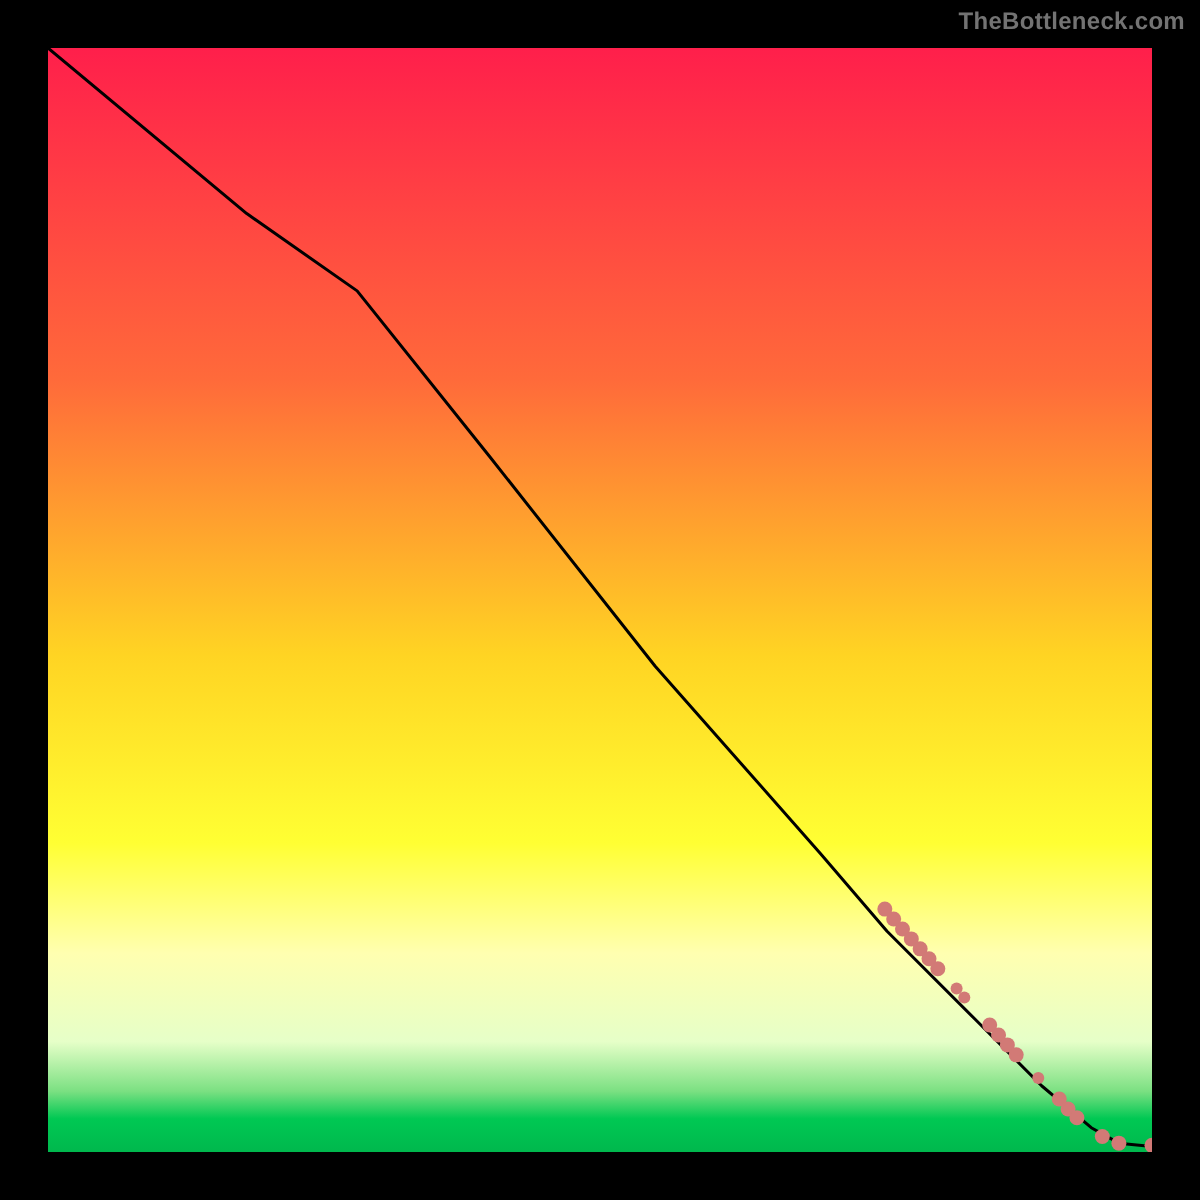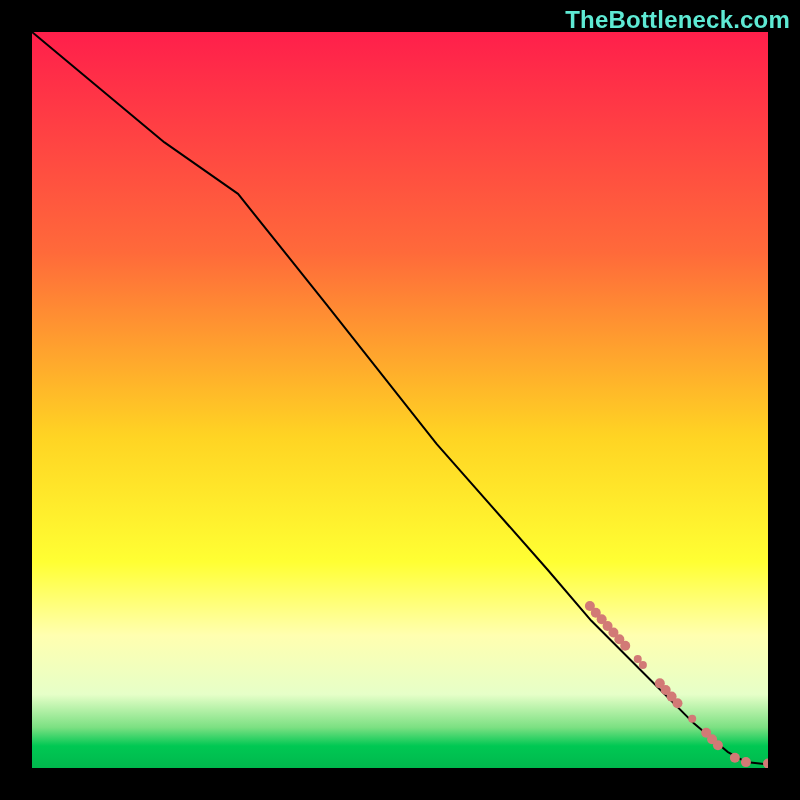--- a/index.html
+++ b/index.html
@@ -21,23 +21,23 @@
     position: absolute;
     left: 32px;
     top: 32px;
     width: 736px;
     height: 736px;
   }
   .attr {
     position: absolute;
     top: 6px;
     right: 10px;
-    font-size: 24px;
+    font-size: 16px;
     font-weight: 600;
-    color: #5eead4;
+    color: #737373;
     letter-spacing: 0.2px;
   }
 </style>
 </head>
 <body>
 
 <div class="stage">
   <div class="attr">TheBottleneck.com</div>
   <svg class="plot" viewBox="0 0 736 736" preserveAspectRatio="none">
     <defs>

